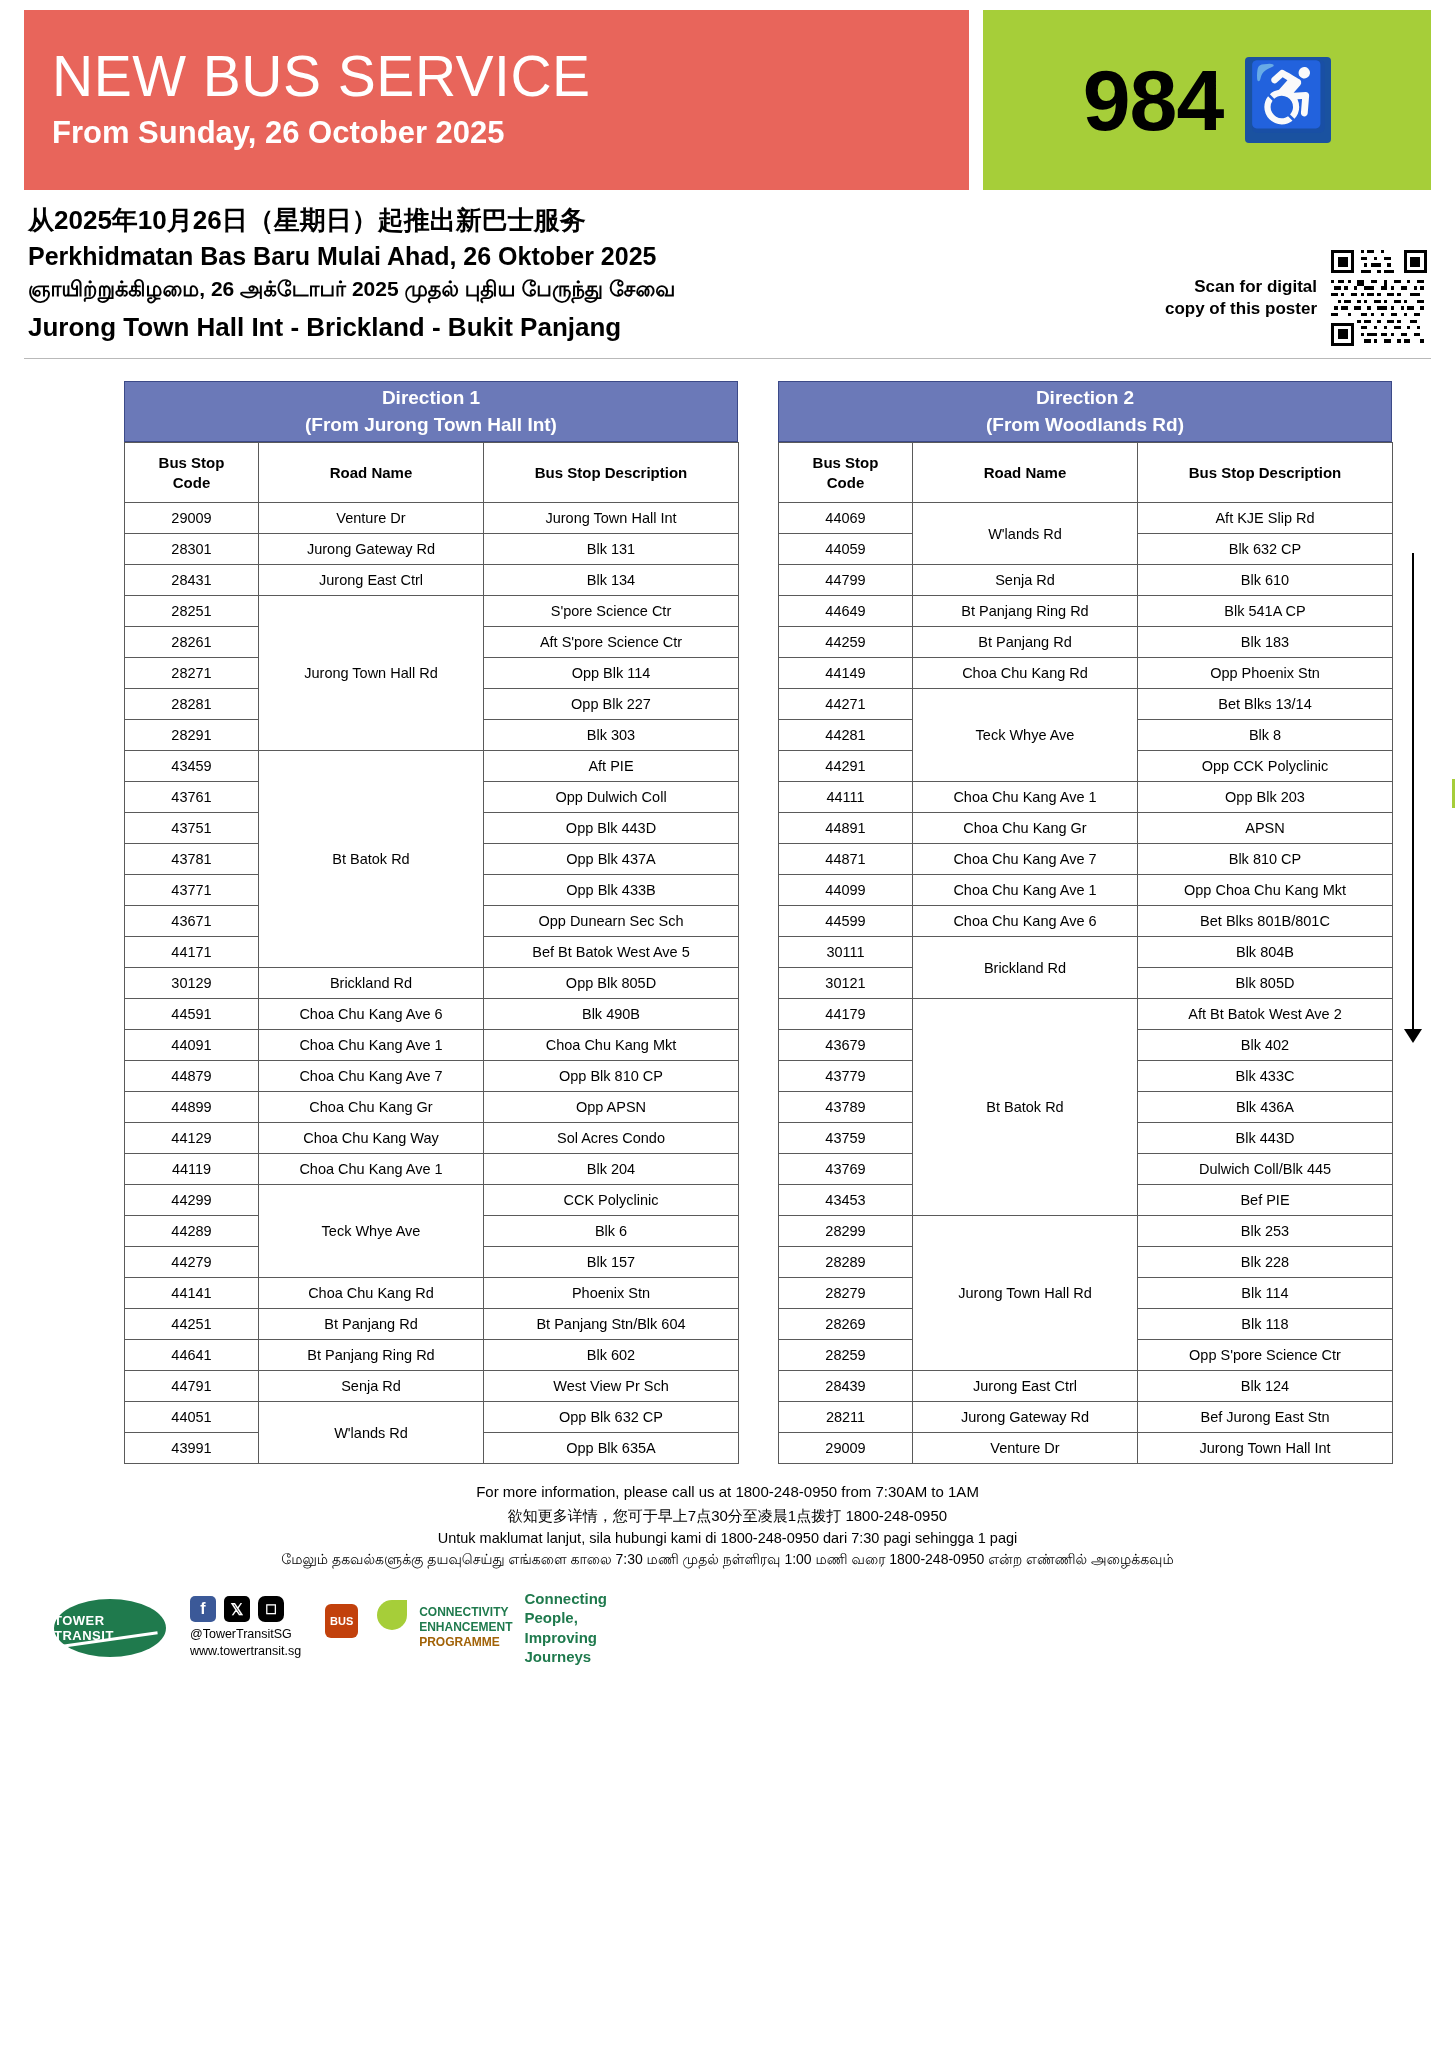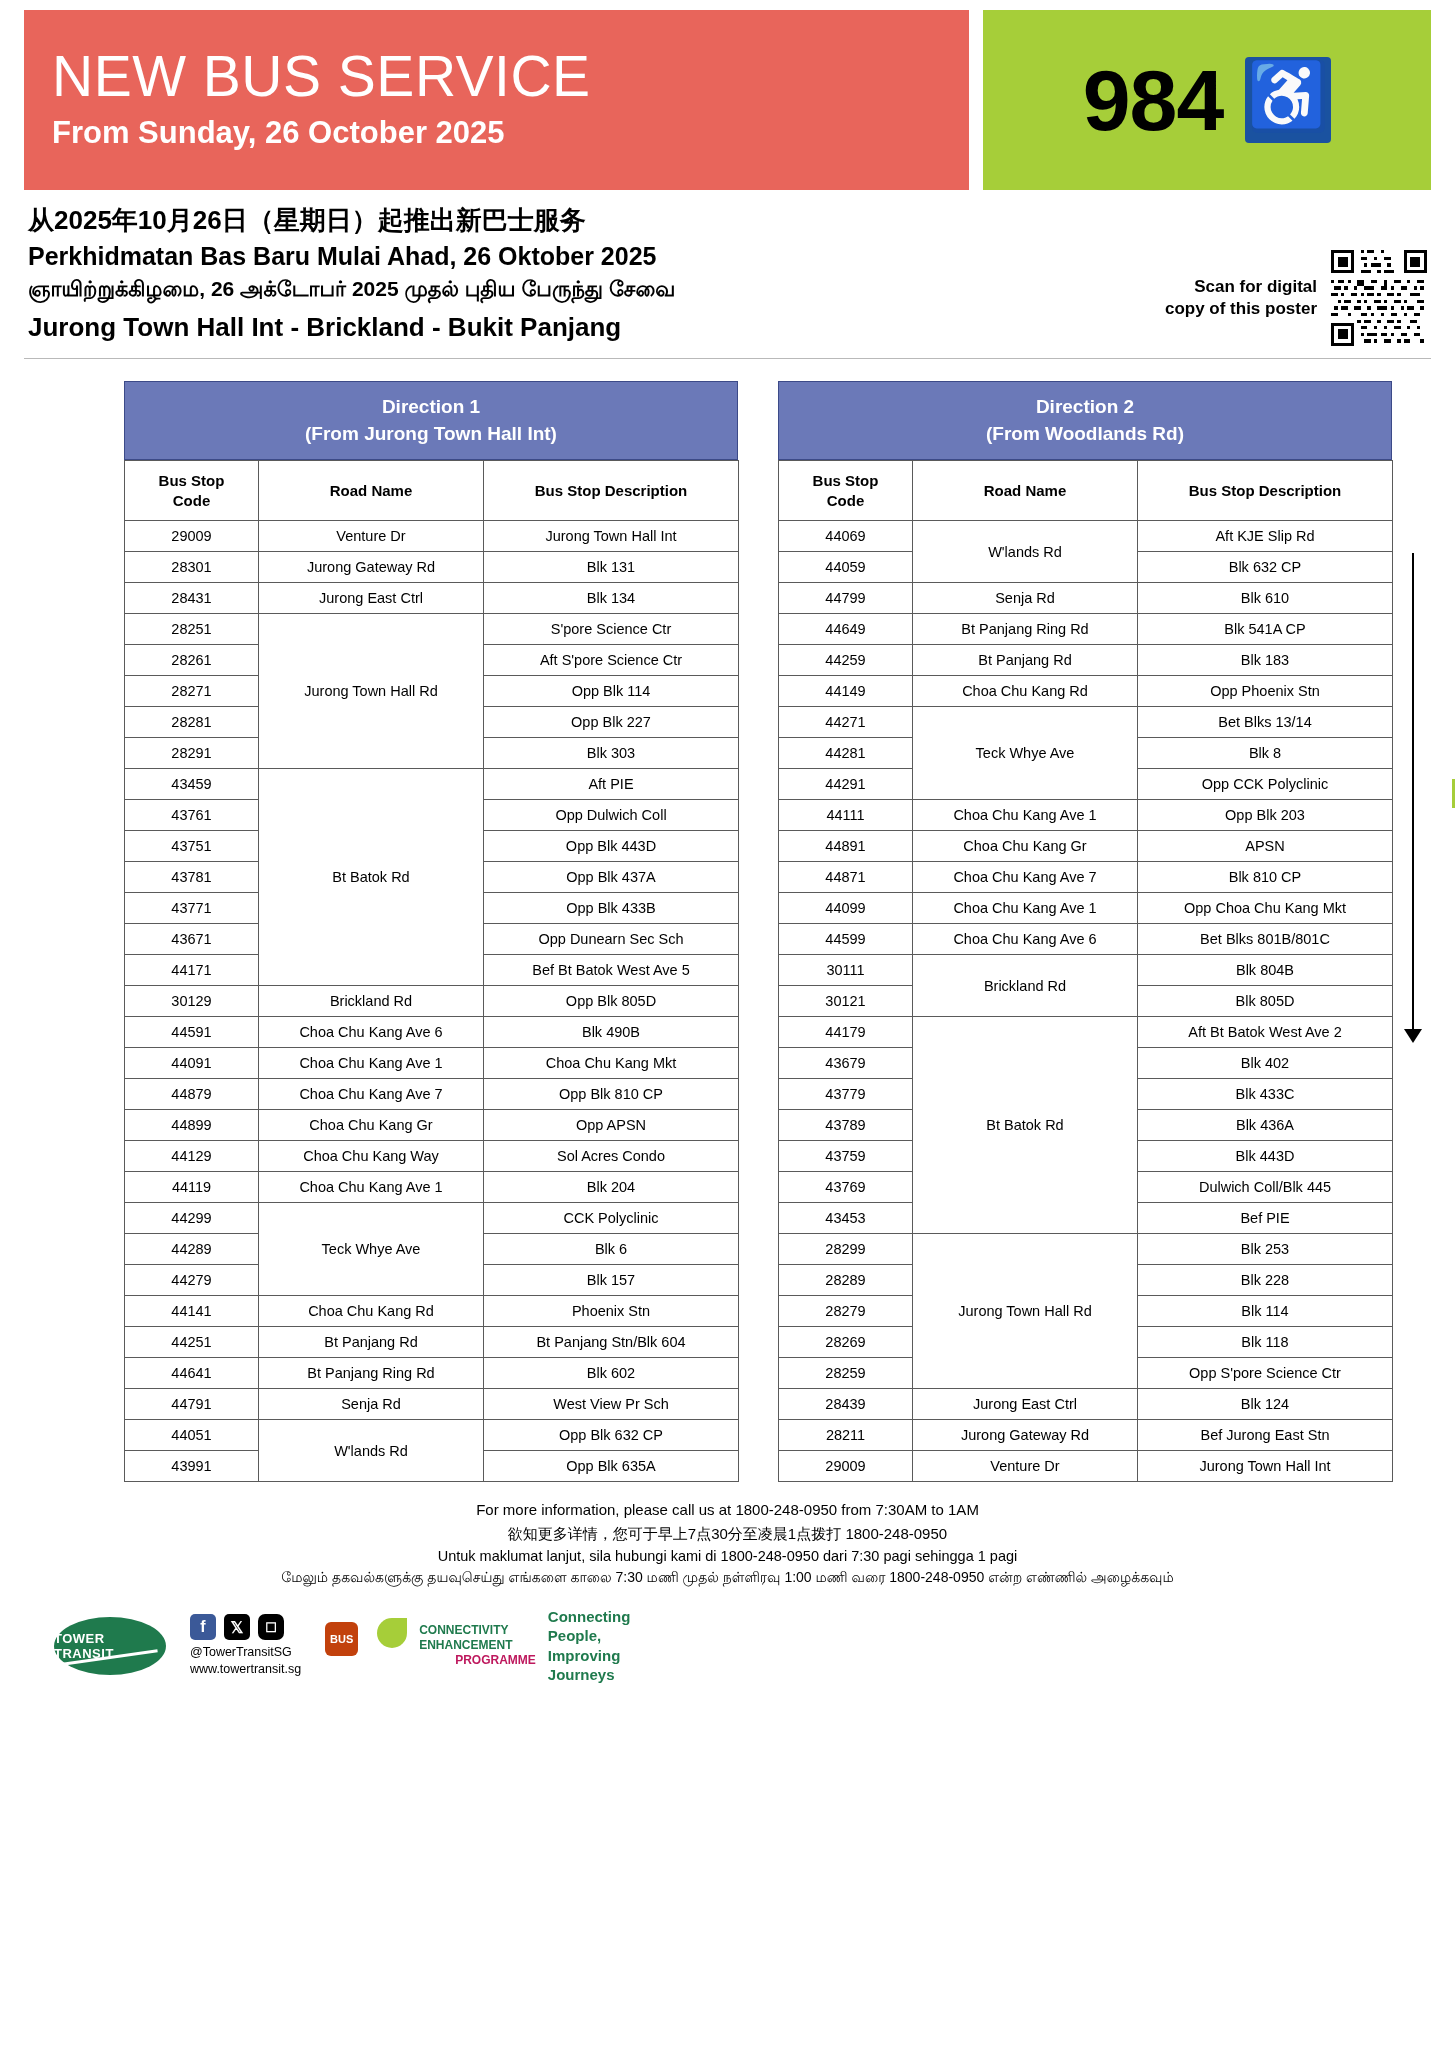--- a/index.html
+++ b/index.html
@@ -46,21 +46,21 @@
   .scan-text { text-align:right; font-size:17px; font-weight:bold; line-height:1.32; }
   .qr { width:96px; height:96px; }
 
   .hr { border:none; border-top:1.5px solid #b9b9b9; margin:6px 0 0 0; }
 
   
   .tables { display:flex; gap:40px; padding:22px 60px 0 100px; position:relative; }
   .dir-col { width:614px; }
   .dir-head {
     background:#6b79b8; color:#fff; text-align:center; font-weight:bold;
-    padding:12px 6px; font-size:19px; line-height:1.4; border:1px solid #3c4a88;
+    padding:3px 6px; font-size:19px; line-height:1.4; border:1px solid #3c4a88;
   }
   table { border-collapse:collapse; width:100%; table-layout:fixed; }
   th, td { border:1px solid #5a5a5a; font-size:14.5px; text-align:center; }
   th { font-weight:bold; padding:10px 4px; font-size:15px; line-height:1.3; }
   td { padding:7px 3px; height:29px; }
   .c-code { width:134px; }
   .c-road { width:225px; }
   .c-desc { width:255px; }
 
   
@@ -104,21 +104,21 @@
   .lta { flex:1; text-align:center; }
   .lta-title { font-size:25px; letter-spacing:1px; color:#1b2a63; font-family:"Liberation Serif", serif; }
   .lta-sub { font-size:15px; color:#1b2a63; font-family:"Liberation Serif", serif; }
   .lta-sub .moving { color:#c0186c; font-style:italic; font-size:21px; }
 
   .bcep { display:flex; align-items:center; gap:12px; }
   .bcep-icon { width:82px; height:56px; position:relative; }
   .bcep-bus { position:absolute; left:0; top:4px; width:33px; height:34px; background:#c2410c; border-radius:6px; color:#fff; font-size:11px; font-weight:bold; display:flex; align-items:center; justify-content:center; }
   .bcep-leaf { position:absolute; right:0; top:0; width:30px; height:30px; background:#a6ce39; border-radius:50% 0 50% 50%; }
   .bcep-text { font-size:12px; font-weight:bold; color:#1f7a4d; line-height:1.25; }
-  .bcep-text .r { color:#be185d;margin-left:36px; }
+  .bcep-text .r { color:#a16207; }
   .connect { font-size:15px; font-weight:bold; color:#1f7a4d; line-height:1.3; }
 </style>
 </head>
 <body>
 
 <div class="page">
 
   <div class="header-row">
     <div class="banner">
       <h1>NEW BUS SERVICE</h1>

